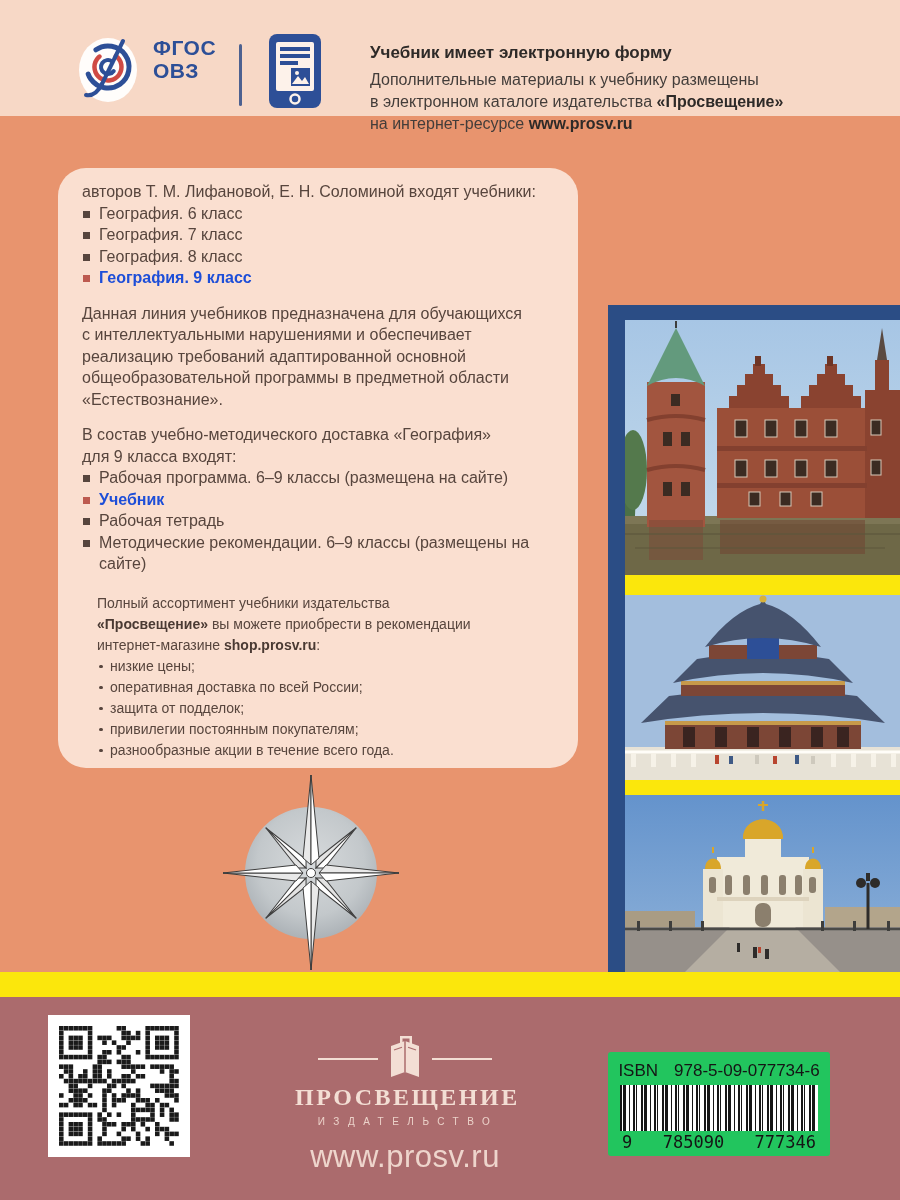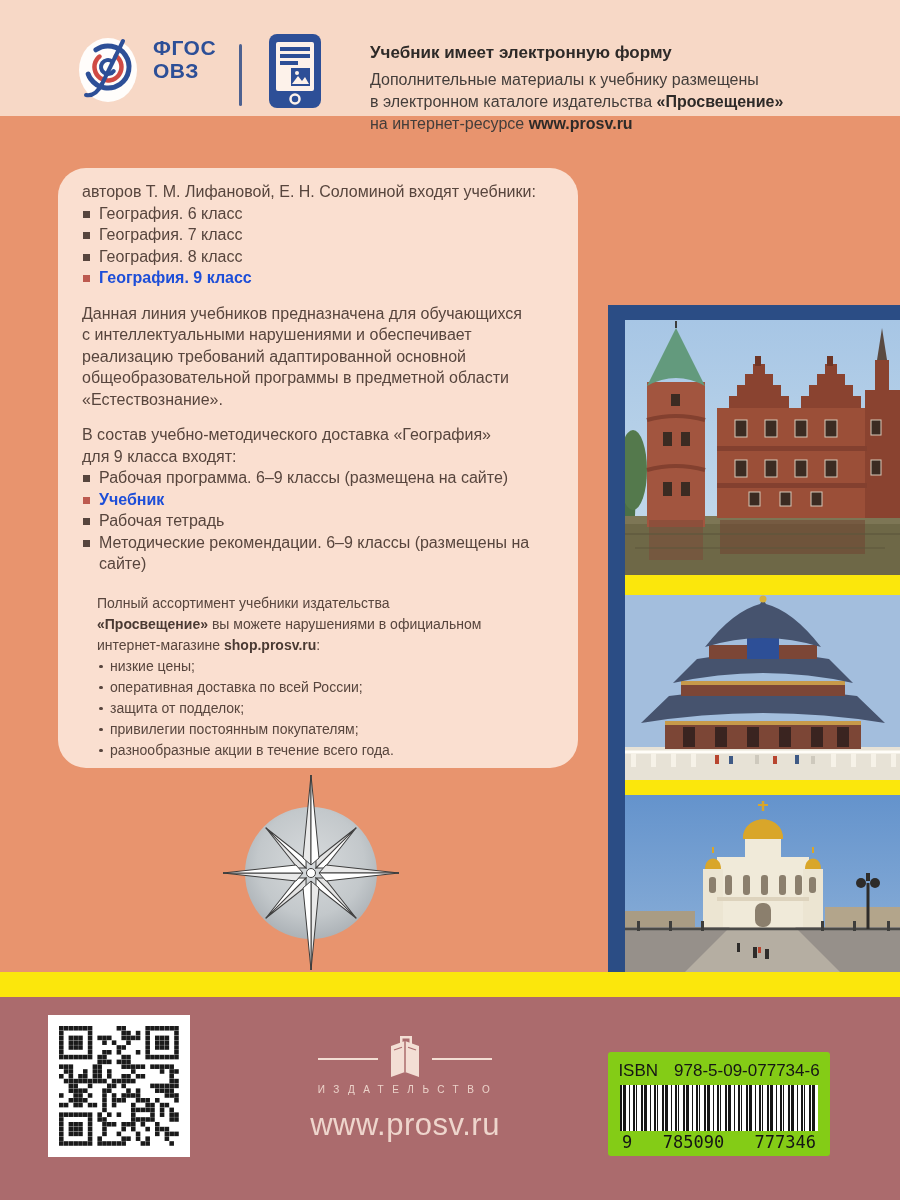--- a/index.html
+++ b/index.html
@@ -47,21 +47,21 @@
   
   .yellow-band{position:absolute;left:0;top:972px;width:900px;height:25px;background:#fbe70c;}
   .footer{position:absolute;left:0;top:997px;width:900px;height:203px;background:#ab6b6d;}
   .qr-box{position:absolute;left:48px;top:18px;width:142px;height:142px;background:#fff;padding:11px;box-sizing:border-box;}
   .pub{position:absolute;left:295px;top:42px;width:220px;text-align:center;color:#f3ded4;}
   .logo-row{display:flex;align-items:center;justify-content:center;gap:9px;height:40px;}
   .rule{width:60px;height:2.5px;background:#f3ded4;}
   .pub-name{font-family:"Liberation Serif",serif;font-weight:bold;font-size:24px;letter-spacing:2.5px;margin-top:5px;white-space:nowrap;}
   .pub-sub{font-size:10px;letter-spacing:8.5px;margin-top:5px;margin-left:6px;white-space:nowrap;opacity:.9;text-align:center;}
   .pub-site{font-size:31px;margin-top:12px;color:#eed5cc;letter-spacing:.5px;white-space:nowrap;}
-  .isbn-box{position:absolute;left:608px;top:55px;width:222px;height:104px;background:#84cc16;border-radius:3px;
+  .isbn-box{position:absolute;left:608px;top:55px;width:222px;height:104px;background:#22c55e;border-radius:3px;
     padding:9px 12px 5px;box-sizing:border-box;}
   .isbn-line{font-size:17px;color:#151515;display:flex;justify-content:center;gap:16px;white-space:nowrap;}
   .bars{height:46px;margin-top:4px;background:repeating-linear-gradient(90deg,
       #161616 0 2px,#fff 2px 3px,#161616 3px 6px,#fff 6px 9px,#161616 9px 10px,
       #fff 10px 13px,#161616 13px 15px,#fff 15px 16px,#161616 16px 17px,#fff 17px 21px);}
   .digits{display:flex;justify-content:space-between;font-family:"DejaVu Sans Mono",monospace;
     font-size:17px;color:#151515;margin-top:1px;padding:0 2px;}
 </style>
 </head>
 <body>
@@ -135,21 +135,21 @@
 
     <ul class="sq-list">
       <li>Рабочая программа. 6–9 классы (размещена на сайте)</li>
       <li class="highlight">Учебник</li>
       <li>Рабочая тетрадь</li>
       <li class="wrap">Методические рекомендации. 6–9 классы (размещены на сайте)</li>
     </ul>
 
     <div class="shop">
       <p class="line">Полный ассортимент учебники издательства</p>
-      <p class="line"><b>«Просвещение»</b> <span>вы можете нарушениями в официальном</span></p>
+      <p class="line"><b>«Просвещение»</b> <span>вы можете приобрести в рекомендации</span></p>
       <p class="line"><span>интернет-магазине</span> <b>shop.prosv.ru</b><span>:</span></p>
       <ul class="dot-list">
         <li>низкие цены;</li>
         <li>оперативная доставка по всей России;</li>
         <li>защита от подделок;</li>
         <li>привилегии постоянным покупателям;</li>
         <li>разнообразные акции в течение всего года.</li>
       </ul>
     </div>
   </section>
@@ -696,20 +696,21 @@
             <rect x="15.5" y="2.5" width="7" height="7" fill="#ab6b6d"></rect>
             <path d="M4,10 L18,5 L18,36 L4,41 Z" fill="#f3ded4"></path>
             <path d="M32,10 L18,5 L18,36 L32,41 Z" fill="#f3ded4"></path>
             <line x1="18" y1="5" x2="18" y2="36" stroke="#ab6b6d" stroke-width="1.5"></line>
             <line x1="7" y1="14" x2="15" y2="11.2" stroke="#ab6b6d" stroke-width="1.2"></line>
             <line x1="21" y1="11.2" x2="29" y2="14" stroke="#ab6b6d" stroke-width="1.2"></line>
           </svg>
         </span>
         <span class="rule"></span>
       </div>
+      <div class="pub-name">ПРОСВЕЩЕНИЕ</div>
       <div class="pub-sub">ИЗДАТЕЛЬСТВО</div>
       <div class="pub-site">www.prosv.ru</div>
     </div>
 
     <div class="isbn-box">
       <div class="isbn-line">
         <span>ISBN</span>
           <span>978-5-09-077734-6</span>
       </div>
       <div class="bars"></div>

